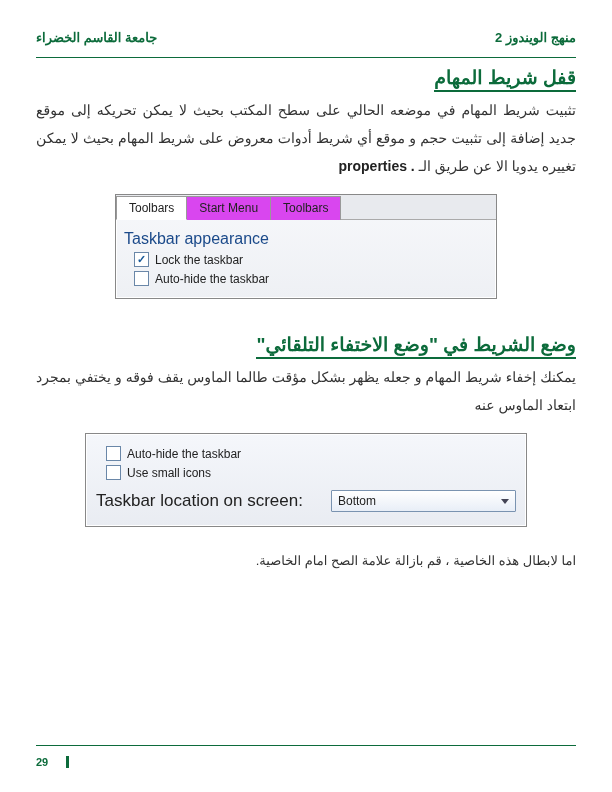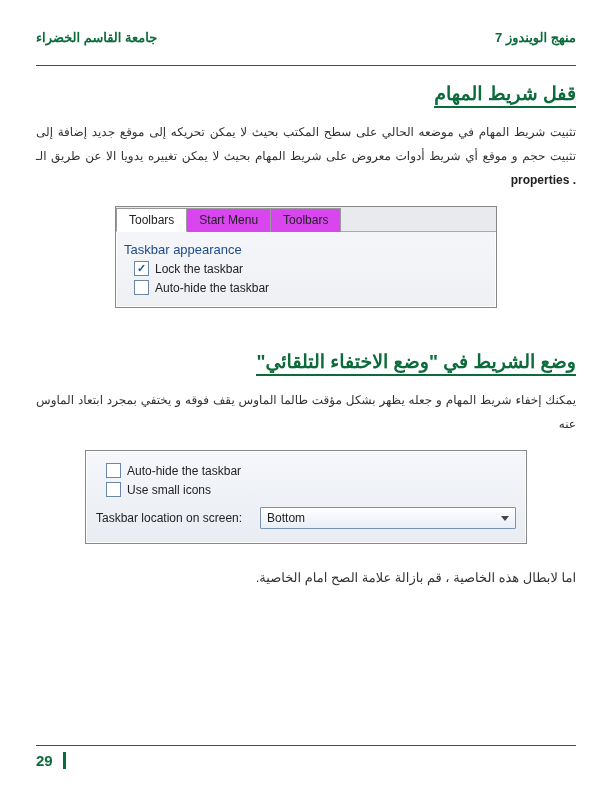--- a/index.html
+++ b/index.html
@@ -1,49 +1,49 @@
 <!DOCTYPE html>
 <html><head>
 <meta charset="utf-8">
 <style>
 body{margin:0;padding:0;font-family:Tahoma,Arial,sans-serif;background:#fff;width:612px;height:792px;position:relative;color:#222}
 .page{padding:30px 36px 20px 36px;box-sizing:border-box;height:100%;position:relative}
-.hdr{display:flex;justify-content:space-between;border-bottom:1.5px solid #0c6b3b;padding-bottom:20px;font-size:13px;color:#0c6b3b;font-weight:600}
+.hdr{display:flex;justify-content:space-between;border-bottom:1.5px solid #0c6b3b;padding-bottom:12px;font-size:13px;color:#0c6b3b;font-weight:600}
 .hdr span{direction:rtl}
-.sec-title{direction:rtl;text-align:center;color:#0c6b3b;font-weight:700;font-size:19px;margin-top:16px;border-bottom:2px solid #0c6b3b;display:inline-block;float:right;clear:both;padding-bottom:1px}
-.body-txt{clear:both;direction:rtl;text-align:justify;font-size:12px;line-height:2;margin-top:12px;color:#333}
+.sec-title{direction:rtl;text-align:center;color:#0c6b3b;font-weight:700;font-size:19px;margin-top:8px;border-bottom:2px solid #0c6b3b;display:inline-block;float:right;clear:both;padding-bottom:1px}
+.body-txt{clear:both;direction:rtl;text-align:justify;font-size:14px;line-height:2;margin-top:4px;color:#333}
 .body-txt .en{direction:ltr;unicode-bidi:embed;font-weight:700;color:#222}
 .step-line{direction:rtl;text-align:right;font-size:13px;margin-top:8px;line-height:1.8}
 .step-line .en{direction:ltr;unicode-bidi:embed;font-weight:700}
 .sq{display:inline-block;width:10px;height:10px;border:2px solid #e07b2c;vertical-align:middle;margin:0 4px}
 .shot{margin:14px auto 0 auto;width:380px;border:1px solid #888;background:linear-gradient(#f7f8fb,#eef0f4);font-family:Tahoma,Arial,sans-serif;font-size:12px;color:#222;box-shadow:inset 0 0 0 1px #fff}
 .tabs{display:flex;background:#e8eaee;border-bottom:1px solid #aaa}
 .tab{padding:4px 12px;border:1px solid #999;border-bottom:none;background:#d946ef;margin-right:-1px;font-size:12px;position:relative;top:1px}
 .tab.active{background:#fff;border-bottom:1px solid #fff;z-index:2}
 .grp{margin:10px 8px 12px 8px}
-.grp-title{font-size:13px;color:#1b4a8a;}
+.grp-title{font-size:16px;color:#1b4a8a;}
 .ck-row{display:flex;align-items:center;margin:4px 0 4px 10px;font-size:12px}
 .ck{width:13px;height:13px;border:1px solid #6a87a8;background:#fff;margin-right:6px;display:inline-flex;align-items:center;justify-content:center;font-size:11px;color:#1a5a99}
 .ck.checked::after{content:"✓";font-weight:700}
 .shot2{margin:14px auto 0 auto;width:420px;border:1px solid #888;background:linear-gradient(#f5f7fb,#e9ecf2);font-size:12px;box-shadow:inset 0 0 0 1px #fff;padding:8px 10px 14px 10px}
 .sel-row{display:flex;align-items:center;margin-top:10px}
-.sel-lbl{font-size:12px;margin-right:18px}
+.sel-lbl{font-size:17px;margin-right:28px}
 .sel{flex:1;border:1px solid #7a93b0;background:linear-gradient(#fff,#e8eef7);height:20px;display:flex;align-items:center;justify-content:space-between;padding:0 6px;font-size:12px;border-radius:1px}
 .chev{width:0;height:0;border-left:4px solid transparent;border-right:4px solid transparent;border-top:5px solid #445}
 .note{direction:rtl;text-align:right;font-size:13px;margin-top:26px;color:#333}
 .footer{position:absolute;bottom:22px;left:36px;right:36px;border-top:1.5px solid #0c6b3b;padding-top:6px}
-.pg{font-size:15px;font-weight:700;color:#0c6b3b;border-right:3px solid #0c6b3b;padding-right:10px;display:inline-block}
+.pg{font-size:11px;font-weight:700;color:#0c6b3b;border-right:3px solid #0c6b3b;padding-right:18px;display:inline-block}
 </style>
 </head>
 <body>
 <div class="page">
 
 <div class="hdr">
   <span>جامعة القاسم الخضراء</span>
-  <span>منهج الويندوز 7</span>
+  <span>منهج الويندوز 2</span>
 </div>
 
 <div style="overflow:hidden">
   <div class="sec-title">قفل شريط المهام</div>
 </div>
 <div class="body-txt">
   <span>تثبيت شريط المهام في موضعه الحالي على سطح المكتب بحيث لا يمكن تحريكه إلى موقع جديد إضافة إلى تثبيت حجم و موقع أي شريط أدوات معروض على شريط المهام بحيث لا يمكن تغييره يدويا الا عن طريق الـ</span>
   <span class="en">properties .</span>
 </div>
 

